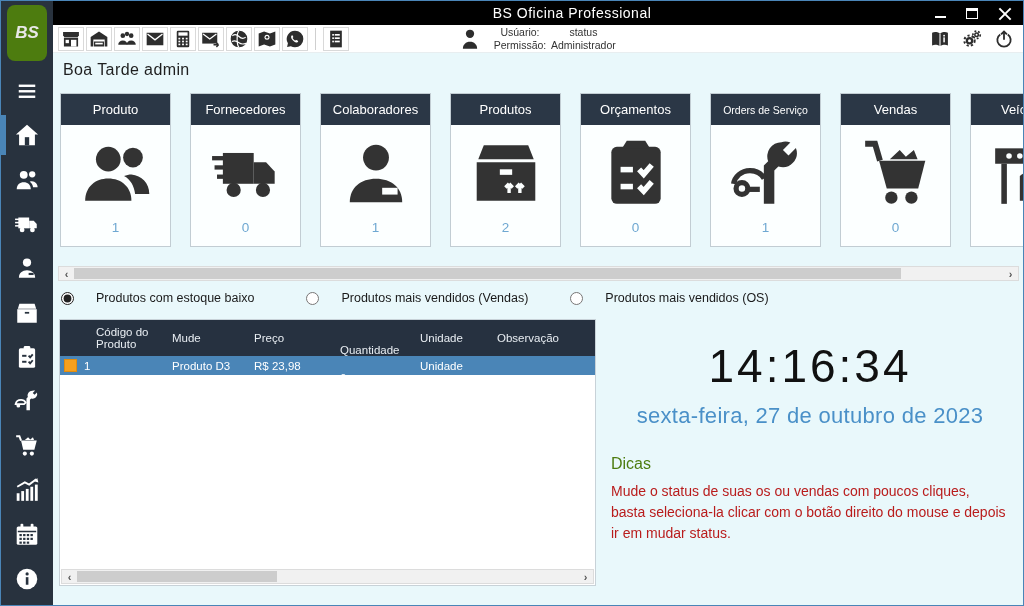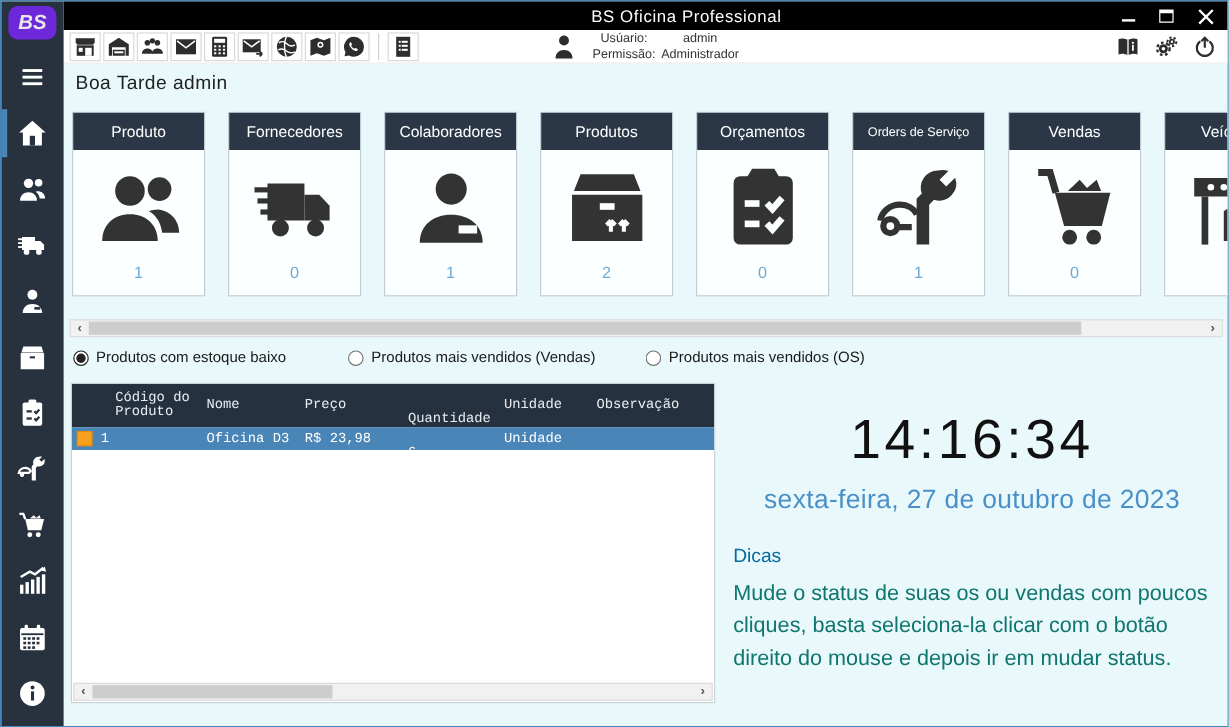--- a/index.html
+++ b/index.html
@@ -13,21 +13,21 @@
   .win-btn { width:18px; height:16px; display:flex; align-items:center; justify-content:center; cursor:pointer; }
   .min-glyph { width:11px; height:2px; background:#fff; margin-top:7px; }
   .max-glyph { width:12px; height:11px; border:1.5px solid #fff; border-top:3.5px solid #fff; }
   .close-glyph { position:relative; width:13px; height:13px; }
   .close-glyph::before,.close-glyph::after { content:""; position:absolute; left:6px; top:-1px; width:2px; height:16px; background:#fff; }
   .close-glyph::before { transform:rotate(45deg); }
   .close-glyph::after { transform:rotate(-45deg); }
 
   
   .sidebar { position:absolute; left:0; top:0; width:52px; height:606px; background:#28323e; display:flex; flex-direction:column; align-items:center; z-index:5; }
-  .logo { width:40px; height:28px; margin-top:4px; background:#6d28d9; border-radius:8px; color:#e8e8e8; font-style:italic; font-weight:bold; font-size:17px; display:flex; align-items:center; justify-content:center; }
+  .logo { width:40px; height:56px; margin-top:4px; background:#4d7c0f; border-radius:8px; color:#e8e8e8; font-style:italic; font-weight:bold; font-size:17px; display:flex; align-items:center; justify-content:center; }
   .nav { flex:1; width:100%; display:flex; flex-direction:column; justify-content:space-around; align-items:center; padding:8px 0 6px; }
   .nav-item { position:relative; width:100%; height:40px; display:flex; align-items:center; justify-content:center; cursor:pointer; }
   .nav-item svg { width:26px; height:26px; fill:#fff; }
   .nav-item.small svg { width:22px; height:22px; }
   .nav-item.active::before { content:""; position:absolute; left:0; top:0; width:5px; height:40px; background:#4a85b7; }
 
   
   .topbar { position:absolute; left:52px; top:24px; right:0; height:28px; background:#ffffff; display:flex; align-items:center; border-bottom:1px solid #e8eef0; }
   .tool-group { display:flex; align-items:center; gap:2px; padding-left:5px; }
   .tool-btn { width:26px; height:24px; border:1px solid #d9d9d9; background:#fff; display:flex; align-items:center; justify-content:center; cursor:pointer; }
@@ -54,44 +54,44 @@
   
   .hscroll { display:flex; align-items:center; height:15px; background:#f1f1f1; border:1px solid #dcdcdc; }
   .hscroll .arrow { width:15px; height:100%; display:flex; align-items:center; justify-content:center; font-size:11px; color:#555; cursor:pointer; font-weight:bold; }
   .hscroll .track { flex:1; position:relative; height:100%; }
   .hscroll .thumb { position:absolute; top:1px; bottom:1px; background:#cdcdcd; cursor:pointer; }
   .cards-scroll { position:absolute; left:57px; top:265px; width:961px; }
   .cards-scroll .thumb { left:0; width:89%; }
 
   
   .filters { position:absolute; left:60px; top:290px; display:flex; align-items:center; font-size:12.5px; color:#1a1a1a; }
-  .filters label { display:flex; align-items:center; gap:6px; cursor:pointer; }
+  .filters label { display:flex; align-items:center; gap:22px; cursor:pointer; }
   .filters input { width:13px; height:13px; accent-color:#222; cursor:pointer; }
   .gap1 { width:52px; } .gap2 { width:42px; }
 
   
-  .tablebox { position:absolute; left:58px; top:318px; width:537px; height:267px; background:#fff; border:1px solid #c8d2d8; display:flex; flex-direction:column;font-family:Liberation Mono, monospace; }
+  .tablebox { position:absolute; left:58px; top:318px; width:537px; height:267px; background:#fff; border:1px solid #c8d2d8; display:flex; flex-direction:column; }
   .thead { display:flex; background:#263140; color:#e8edf2; font-size:11.5px; min-height:29px; }
   .th { display:flex; align-items:center; padding-left:8px; cursor:pointer; line-height:12px; }
   .c1 { width:104px; } .c2 { width:82px; } .c3 { width:86px; } .c4 { width:80px;margin-top:24px; } .c5 { width:77px; } .c6 { width:106px; }
   .th.c1 { padding-left:36px; }
   .trow { display:flex; align-items:center; background:#4a85b7; color:#fff; font-size:11.5px; height:19px; cursor:pointer; }
   .td { padding-left:8px; white-space:nowrap; overflow:hidden; }
   .td.c1 { padding-left:0; display:flex; align-items:center; }
   .orange-sq { width:13px; height:13px; background:#f7a01d; border:1px solid #e08c0f; margin:0 7px 0 4px; }
   .tbody-rest { flex:1; background:#fff; }
   .table-scroll { margin:0 1px 1px; }
   .table-scroll .thumb { left:0; width:40%; }
 
   
   .info-panel { position:absolute; left:604px; top:338px; width:410px; }
   .clock { text-align:center; font-size:46px; font-weight:400; color:#111; letter-spacing:3px; font-family:"Liberation Sans", sans-serif; }
   .date { text-align:center; font-size:22px; color:#4a90c8; margin-top:10px; letter-spacing:.3px; }
-  .tips-title { margin-top:26px; font-size:16px; color:#0369a1; padding-left:6px; }
-  .tips-text { margin-top:8px; font-size:18px; color:#0f766e; line-height:1.5; padding-left:6px; width:402px; }
+  .tips-title { margin-top:26px; font-size:16px; color:#4d7c0f; padding-left:6px; }
+  .tips-text { margin-top:8px; font-size:14px; color:#b91c1c; line-height:1.5; padding-left:6px; width:402px; }
 </style>
 </head>
 <body>
 
 <div class="window">
 
   <div class="titlebar">
     <div class="title">BS Oficina Professional</div>
     <div class="win-controls">
       <div class="win-btn">
@@ -315,21 +315,21 @@
         </div>
     </div>
 
     <div class="user-block">
       <svg viewBox="0 0 24 28">
           <circle cx="12" cy="7" r="5.5" fill="#2d2d2d"></circle>
           <path d="M2.5 27c0-6 4-9.5 9.5-9.5S21.5 21 21.5 27z" fill="#2d2d2d"></path>
         </svg>
       <div class="user-grid">
         <span>Usúario:</span>
-        <span>admin</span>
+        <span>status</span>
         <span>Permissão:</span>
         <span>Administrador</span>
       </div>
     </div>
 
     <div class="right-tools">
       <div class="tool-btn">
           <svg viewBox="0 0 24 24">
             <path d="M2.5 4.5c3-1.2 5.8-1 9.5.8 3.7-1.8 6.5-2 9.5-.8v15.2c-3-1.2-5.8-1-9.5.8-3.7-1.8-6.5-2-9.5-.8z"></path>
             <path d="M12 5.3v15" stroke="#fff" stroke-width="1.3"></path>
@@ -486,32 +486,32 @@
     <div class="gap2"></div>
     <label>
       <input type="radio" name="pf" style="">
       <span>Produtos mais vendidos (OS)</span>
     </label>
   </div>
 
   <div class="tablebox">
     <div class="thead">
       <div class="th c1">Código do Produto</div>
-      <div class="th c2">Nome</div>
+      <div class="th c2">Mude</div>
       <div class="th c3">Preço</div>
       <div class="th c4">Quantidade</div>
       <div class="th c5">Unidade</div>
       <div class="th c6">Observação</div>
     </div>
     <div class="trow">
       <div class="td c1">
           <span class="orange-sq"></span>
           <span>1</span>
         </div>
-      <div class="td c2">Oficina D3</div>
+      <div class="td c2">Produto D3</div>
       <div class="td c3">R$ 23,98</div>
       <div class="td c4">6</div>
       <div class="td c5">Unidade</div>
       <div class="td c6"></div>
     </div>
     <div class="tbody-rest"></div>
     <div class="hscroll table-scroll">
       <div class="arrow">‹</div>
       <div class="track">
           <div class="thumb"></div>

